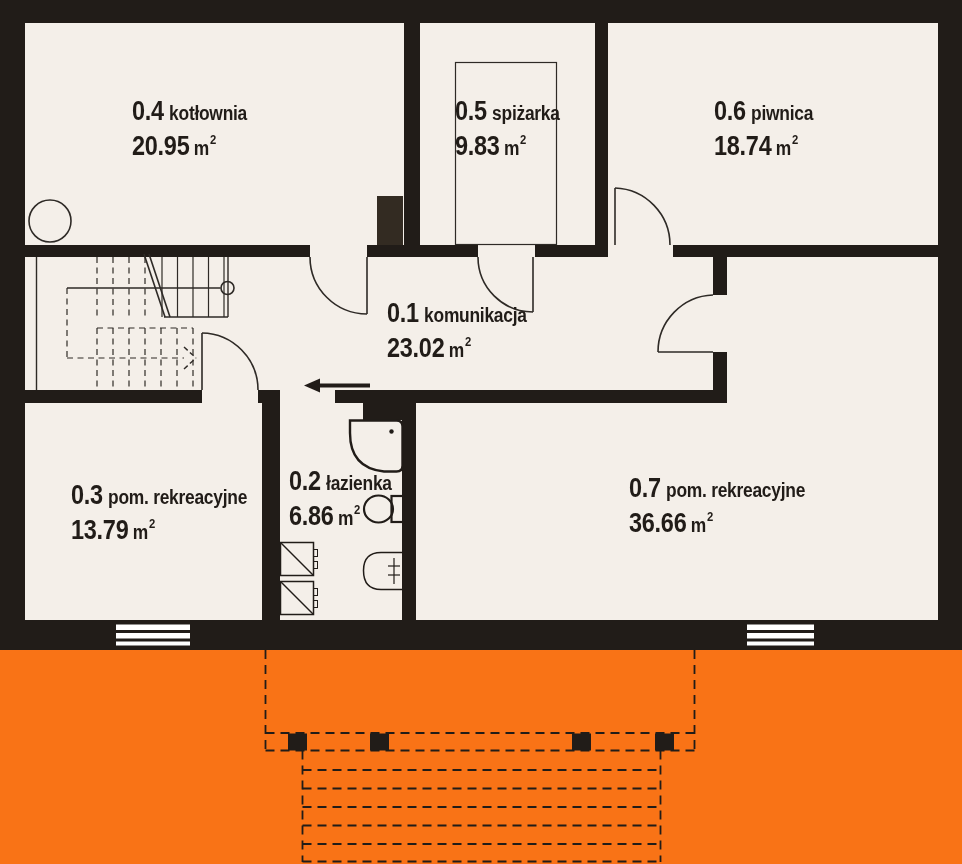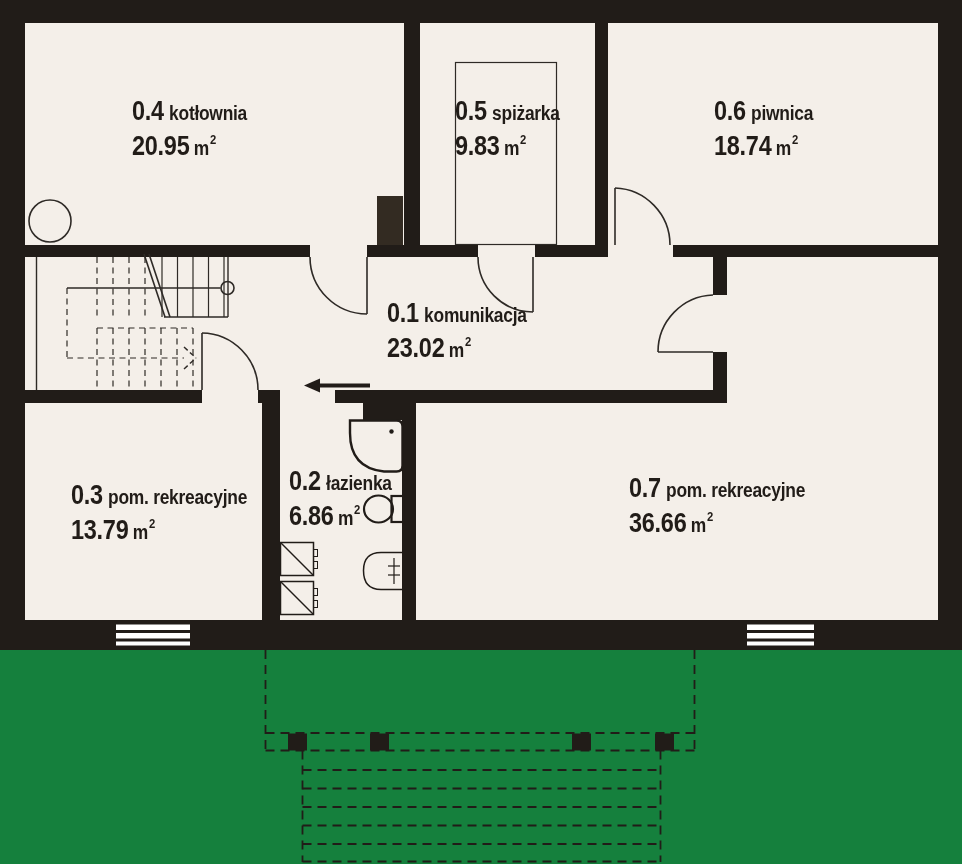--- a/index.html
+++ b/index.html
@@ -1,16 +1,16 @@
 <!DOCTYPE html>
 <html><head>
 <meta charset="utf-8">
 <style>
   html,body{margin:0;padding:0;background:#ffffff;}
-  #plan{position:relative;width:962px;height:864px;background:#15803d;overflow:hidden;
+  #plan{position:relative;width:962px;height:864px;background:#f97316;overflow:hidden;
         font-family:"Liberation Sans","DejaVu Sans",sans-serif;}
   .wall-base{position:absolute;left:0;top:0;width:962px;height:650px;background:#211c18;}
   .room{position:absolute;background:#f4efe9;}
   .opening{position:absolute;background:#f4efe9;}
   svg.overlay{position:absolute;left:0;top:0;pointer-events:none;}
   .label{position:absolute;color:#211c18;font-weight:bold;letter-spacing:-0.3px;
          transform:scaleX(0.87);transform-origin:left top;white-space:nowrap;line-height:28px;}
   .label .num{font-size:27px;}
   .label .nm{font-size:20px;margin-left:6px;}
   .label .area{font-size:27px;}

